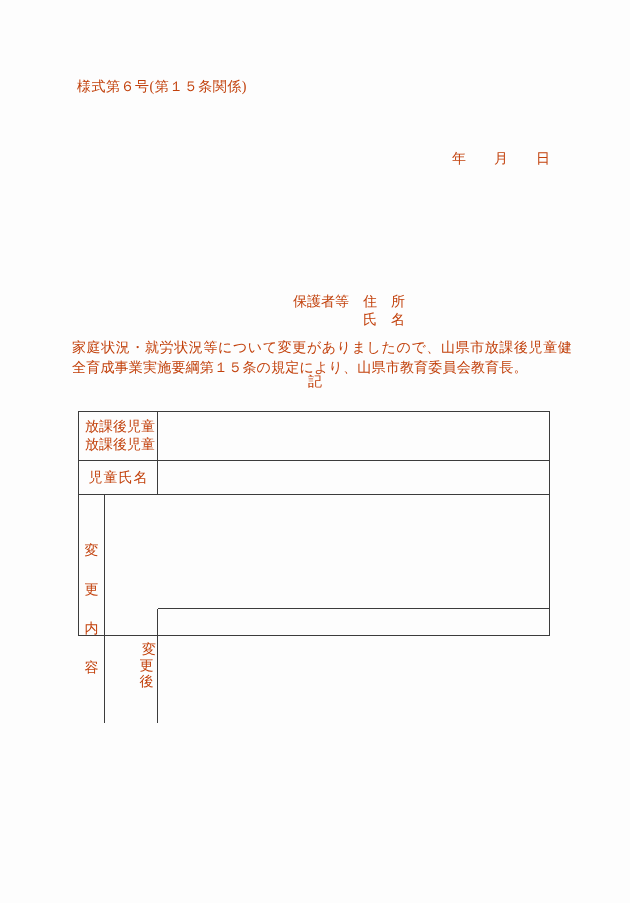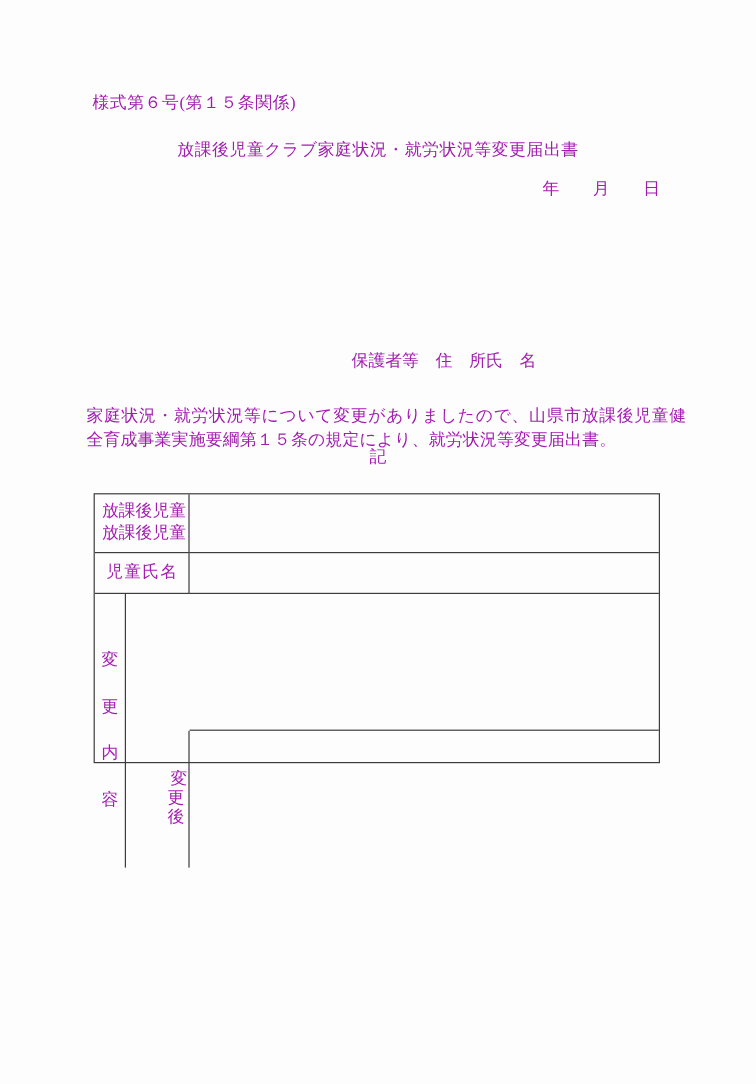--- a/index.html
+++ b/index.html
@@ -1,35 +1,35 @@
 <!DOCTYPE html>
 <html><head>
 <meta charset="utf-8">
 <style>
   html, body { margin:0; padding:0; background:#e9e9e9; }
   .page {
     position:relative;
     width:630px; height:903px;
     margin:0 auto;
     background:#fdfdfd;
-    color:#a21caf;
+    color:#c2410c;
     font-family:"Liberation Serif","DejaVu Serif",serif;
     font-size:14px;
     line-height:16px;
     overflow:hidden;
   }
   .abs { position:absolute; white-space:pre; }
 
   .form-number { left:77px; top:79px; letter-spacing:0.5px; }
   .doc-title   { left:0; right:0; top:118px; text-align:center; letter-spacing:0.5px; }
   .date-line   { right:80px; top:151px; }
   .addressee   { left:105px; top:208px; }
 
   .guardian { left:293px; top:263px; display:flex; gap:14px; line-height:18px;margin-top:30px; }
-  .guardian .g-fields { display:flex; }
+  .guardian .g-fields { display:flex; flex-direction:column; }
 
   .body-par { left:58px; top:318px; line-height:20px; width:505px; }
   .body-par .line1 { text-indent:19px; letter-spacing:0.6px; white-space:pre;margin-top:24px; }
   .body-par .line2 { letter-spacing:0.2px; white-space:pre; }
 
   .record-marker { left:0; right:0; top:374px; text-align:center; }
 
   .form-table {
     position:absolute; left:78px; top:411px;
     width:472px; height:225px;
@@ -58,36 +58,35 @@
   .after-label  { grid-area:4 / 2 / 5 / 3; justify-content:center; letter-spacing:2.5px; text-indent:2.5px;margin-left:36px; }
   .after-value  { grid-area:4 / 3 / 5 / 4; }
 </style>
 </head>
 <body>
 
 <div class="page">
 
   <div class="abs form-number">様式第６号(第１５条関係)</div>
 
-  <div class="abs doc-title">放課後児童クラブ家庭状況・就労状況等変更届出書</div>
 
   <div class="abs date-line">年　　月　　日</div>
 
 
   <div class="abs guardian">
     <span>保護者等</span>
     <span class="g-fields">
       <span>住　所</span>
       <span>氏　名</span>
     </span>
   </div>
 
   <div class="abs body-par">
     <span class="line1">家庭状況・就労状況等について変更がありましたので、山県市放課後児童健</span>
-    <span class="line2">全育成事業実施要綱第１５条の規定により、就労状況等変更届出書。</span>
+    <span class="line2">全育成事業実施要綱第１５条の規定により、山県市教育委員会教育長。</span>
   </div>
 
   <div class="abs record-marker">記</div>
 
   <div class="form-table">
 
     <div class="cell club-label b-r b-b">
       <span class="lbl-line">放課後児童</span>
       <span class="lbl-line justified">放課後児童</span>
     </div>

